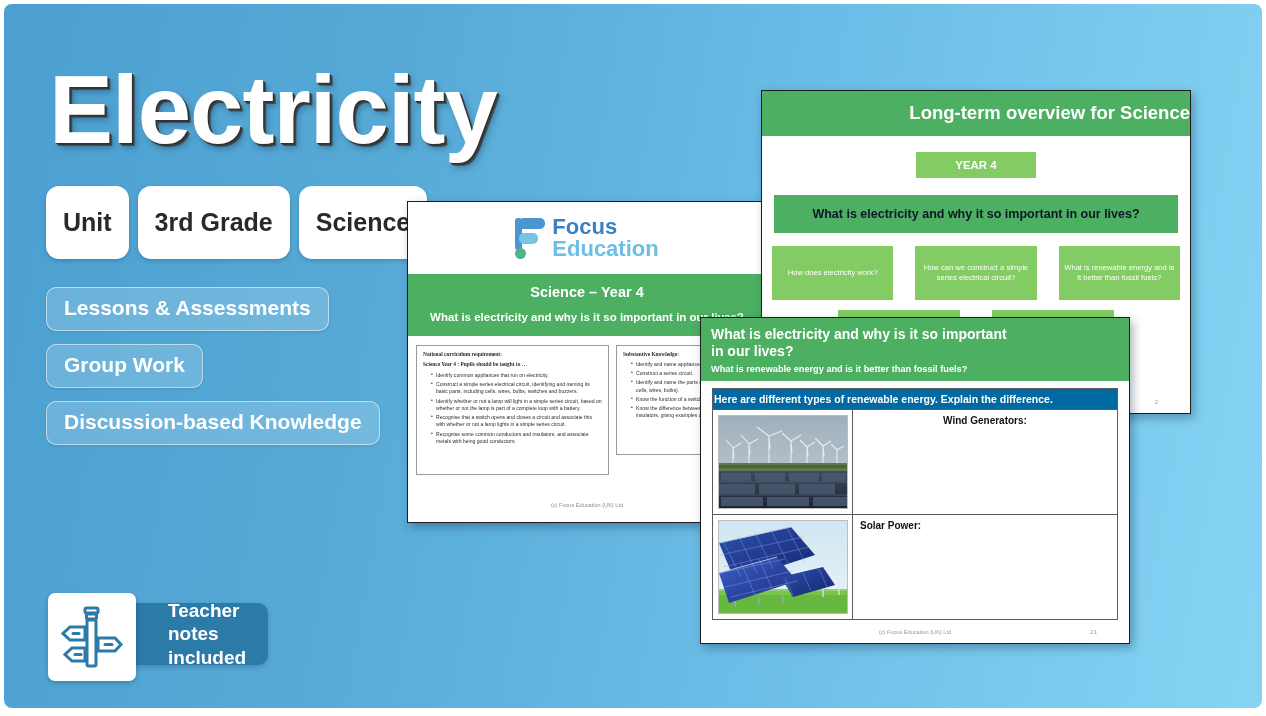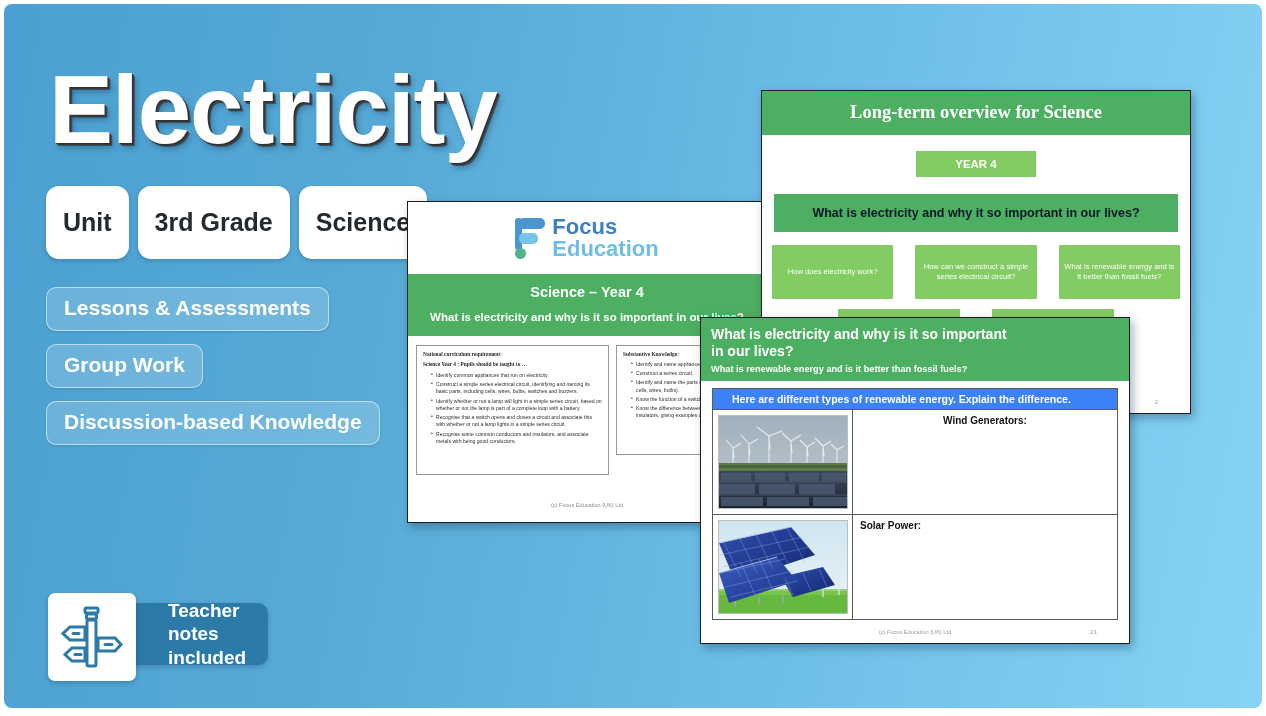--- a/index.html
+++ b/index.html
@@ -64,41 +64,41 @@
   .ncbox li{font-size:5.1px;line-height:1.42;margin-bottom:2px;position:relative;
             padding-left:5px;font-family:"Liberation Sans",sans-serif;}
   .ncbox li:before{content:"•";position:absolute;left:0;top:-1px;}
   #nc-left{width:196px;height:118px;}
   #nc-right{width:140px;height:98px;}
   .mid-foot{position:absolute;left:0;right:0;bottom:14px;text-align:center;font-size:5.6px;
             color:#8d8d8d;}
 
   
   #slide-lt{left:757px;top:86px;width:428px;height:322px;}
-  .lt-head{background:#4caf62;color:#fff;text-align:center;font-size:18.5px;font-weight:bold;
-           padding:11px 0 12px;font-family:Liberation Serif, serif;}
+  .lt-head{background:#4caf62;color:#fff;text-align:right;font-size:18.5px;font-weight:bold;
+           padding:11px 0 12px;}
   .lt-year{width:120px;margin:16px auto 0;background:#82cc63;color:#fff;text-align:center;
            font-size:11.5px;font-weight:bold;padding:7px 0;}
   .lt-q{margin:17px 12px 13px;background:#4caf62;color:#0f172a;text-align:center;font-size:12.5px;
         font-weight:bold;padding:12px 6px;}
   .lt-row{display:flex;justify-content:center;gap:22px;margin-top:11px;padding:0 10px;}
   .lt-cell{background:#82cc63;color:#fff;font-size:7.6px;text-align:center;display:flex;
            align-items:center;justify-content:center;padding:6px 5px;line-height:1.32;}
   .lt-row1 .lt-cell{width:112px;height:42px;}
   .lt-row2{margin-top:10px;gap:32px;}
   .lt-row2 .lt-cell{width:112px;height:38px;}
   .lt-foot{position:absolute;right:32px;bottom:8px;font-size:6px;color:#9c9c9c;}
 
   
   #slide-rw{left:696px;top:313px;width:428px;height:325px;}
   .rw-head{background:#4caf62;color:#fff;padding:8px 10px 7px;}
   .rw-head .t1{font-size:14px;font-weight:bold;line-height:1.22;}
   .rw-head .t2{font-size:9.2px;font-weight:bold;margin-top:4px;}
   .rw-inner{margin:7px 11px 0;border:1px solid #5b5b5b;}
-  .rw-band{background:#3b82f6;color:#fff;font-size:10.5px;font-weight:bold;padding:4px 19px;
+  .rw-band{background:#0369a1;color:#fff;font-size:10.5px;font-weight:bold;padding:4px 1px;
            border-bottom:1px solid #5b5b5b;}
   .rw-tbl{display:flex;flex-direction:column;}
   .rw-r{display:flex;}
   .rw-r:first-child{border-bottom:1px solid #5b5b5b;text-align:center;}
   .rw-imgcell{width:140px;padding:5px;border-right:1px solid #5b5b5b;box-sizing:border-box;}
   .rw-txtcell{flex:1;padding:5px 7px;font-size:10px;font-weight:bold;color:#111;}
   .photo{width:128px;height:92px;border:1px solid #bdbdbd;overflow:hidden;position:relative;}
   .rw-foot{position:absolute;left:0;right:0;bottom:8px;display:flex;justify-content:center;}
   .rw-foot .c{font-size:5.6px;color:#9a9a9a;}
   .rw-foot .p{position:absolute;right:32px;font-size:6px;color:#9a9a9a;}

